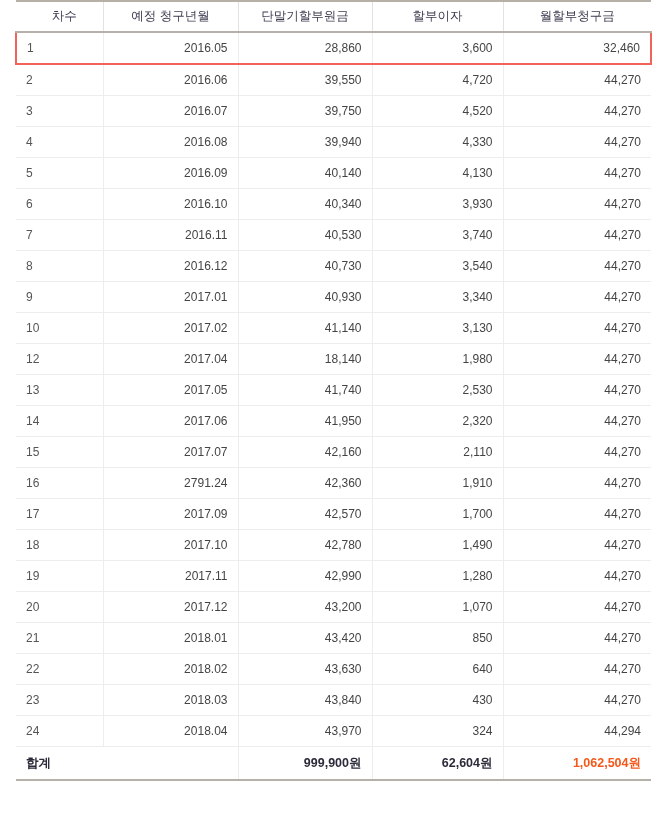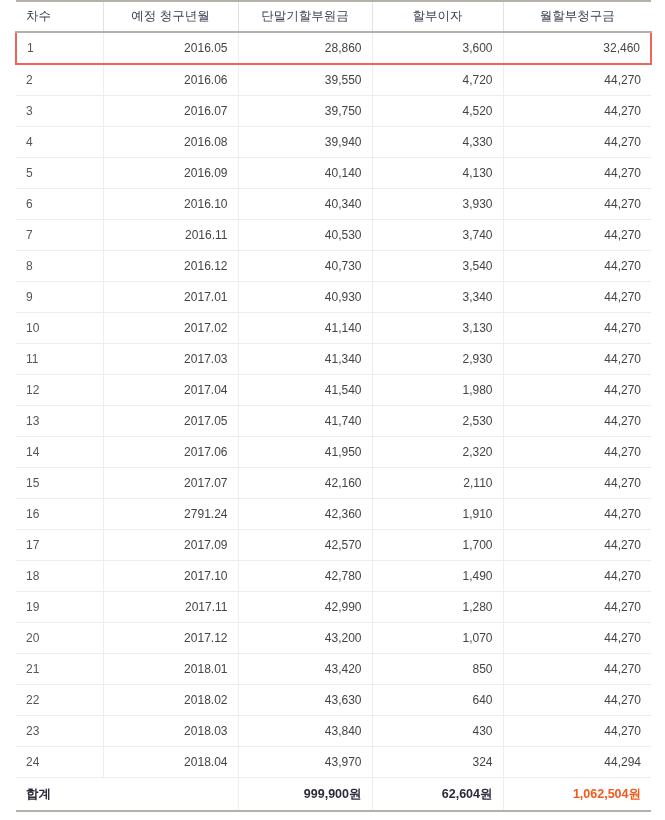--- a/index.html
+++ b/index.html
@@ -45,21 +45,21 @@
     height: 29px;
     line-height: 29px;
     vertical-align: middle;
     background: #ffffff;
     border-top: 2px solid #b5b0a8;
     border-bottom: 2px solid #b5b0a8;
     border-left: 1px solid #e2e2e2;
     white-space: nowrap;
   }
   thead th.first {
-    text-align: left;
+    text-align: center;
     padding: 0 0 0 10px;
     border-left: none;
     margin-top: 32px;
   }
 
   tbody td {
     height: 30px;
     line-height: 30px;
     vertical-align: middle;
     text-align: right;
@@ -194,30 +194,23 @@
           <td class="last">44,270</td>
         </tr>
         <tr>
           <td class="first">10</td>
           <td>2017.02</td>
           <td>41,140</td>
           <td>3,130</td>
           <td class="last">44,270</td>
         </tr>
         <tr>
-          <td class="first">11</td>
-          <td>2017.03</td>
-          <td>41,340</td>
-          <td>2,930</td>
-          <td class="last">44,270</td>
-        </tr>
-        <tr>
           <td class="first">12</td>
           <td>2017.04</td>
-          <td>41,540</td>
+          <td>18,140</td>
           <td>1,980</td>
           <td class="last">44,270</td>
         </tr>
         <tr>
           <td class="first">13</td>
           <td>2017.05</td>
           <td>41,740</td>
           <td>2,530</td>
           <td class="last">44,270</td>
         </tr>

